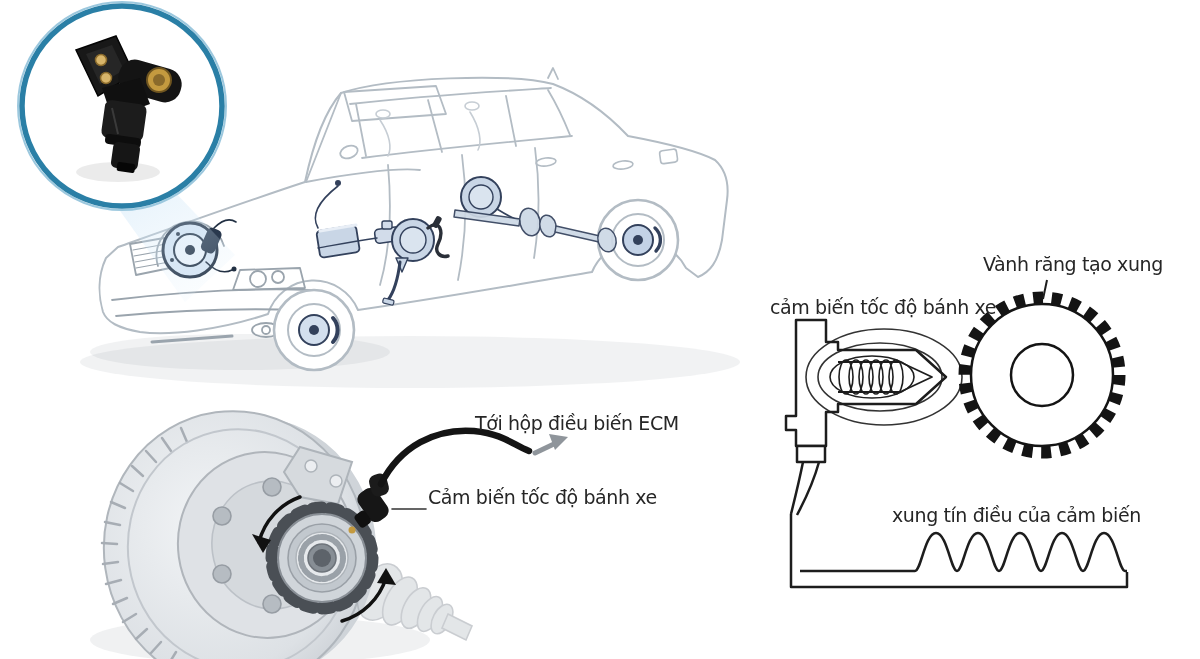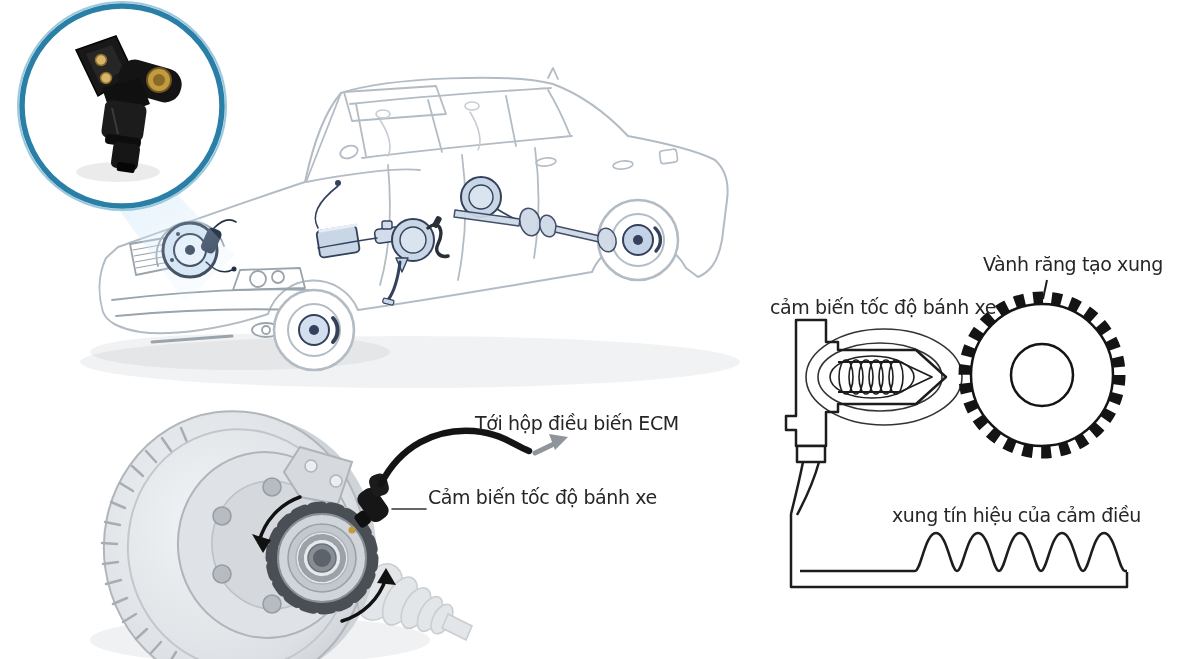--- a/index.html
+++ b/index.html
@@ -307,15 +307,15 @@
 </svg>
 
 <div class="label" style="left:475px;top:413px;">Tới hộp điều biến ECM</div>
 
 <div class="label" style="left:428px;top:487px;">Cảm biến tốc độ bánh xe</div>
 
 <div class="label" style="left:983px;top:254px;">Vành răng tạo xung</div>
 
 <div class="label" style="left:770px;top:297px;">cảm biến tốc độ bánh xe</div>
 
-<div class="label" style="left:892px;top:505px;">xung tín hiệu của cảm điều</div>
+<div class="label" style="left:892px;top:505px;">xung tín điều của cảm biến</div>
 
 </div>
 
 </body></html>

